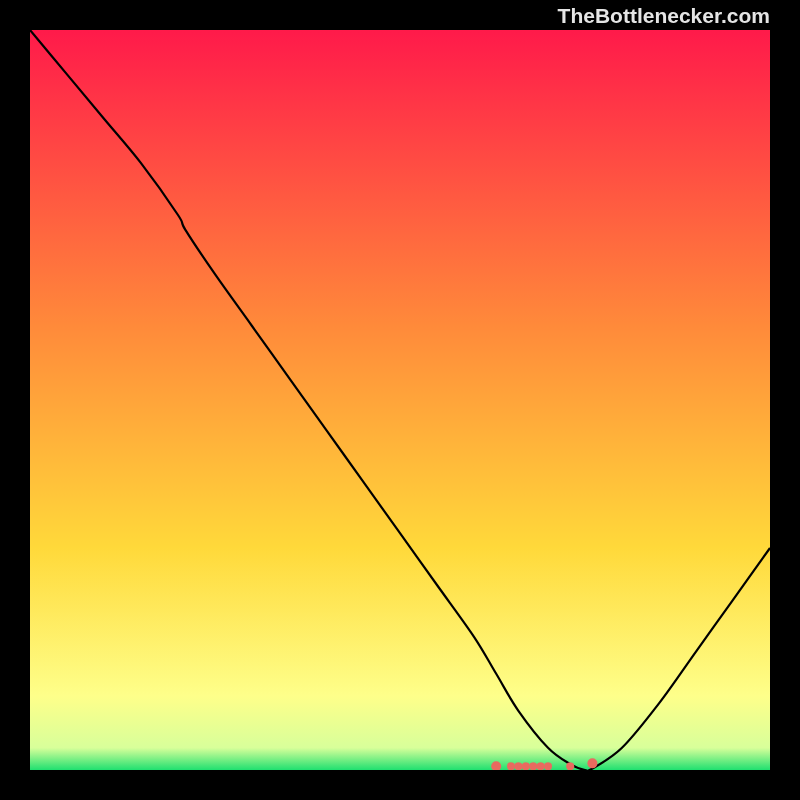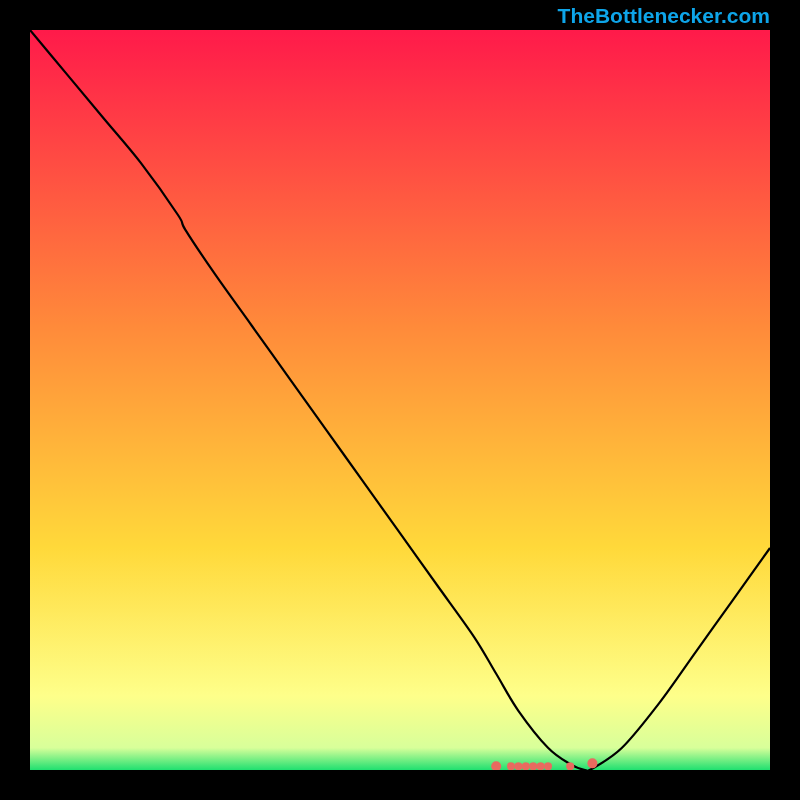--- a/index.html
+++ b/index.html
@@ -7,21 +7,21 @@
     width: 800px;
     height: 800px;
     background: #000;
     position: relative;
     font-family: Arial, sans-serif;
   }
   .watermark {
     position: absolute;
     top: 4px;
     right: 30px;
-    color: #0ea5e9;
+    color: #e5e5e5;
     font-size: 21px;
     font-weight: bold;
     z-index: 10;
   }
   .plot-area {
     position: absolute;
     left: 30px;
     top: 30px;
     width: 740px;
     height: 740px;

